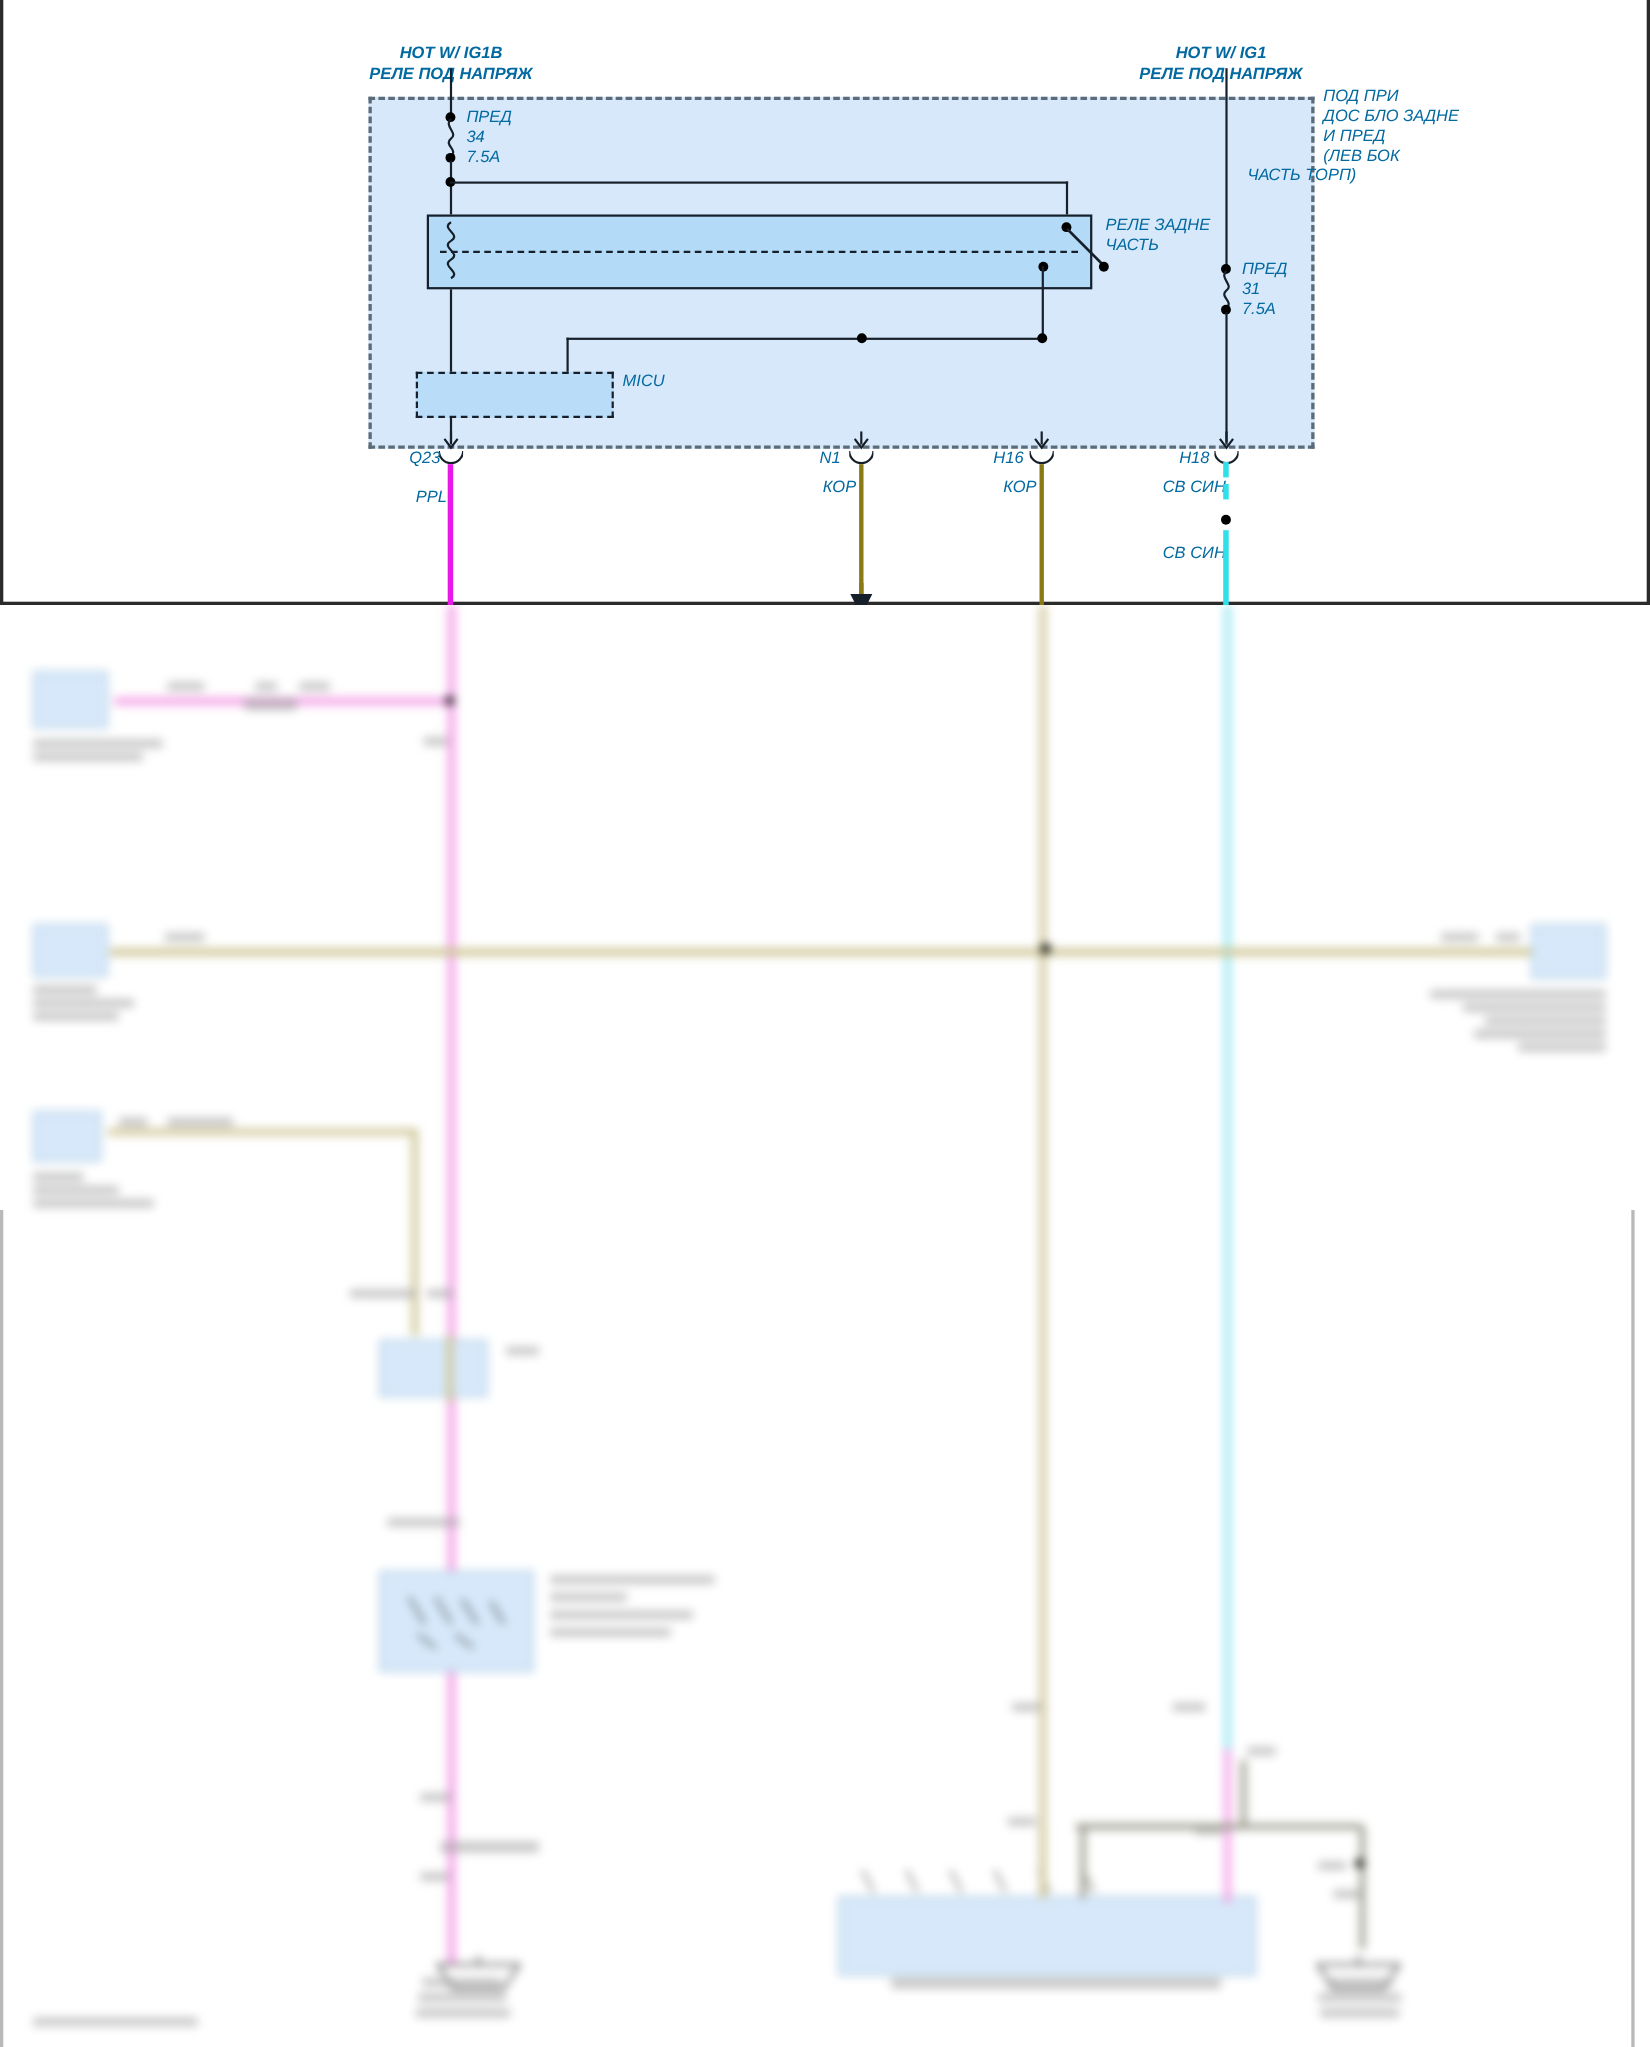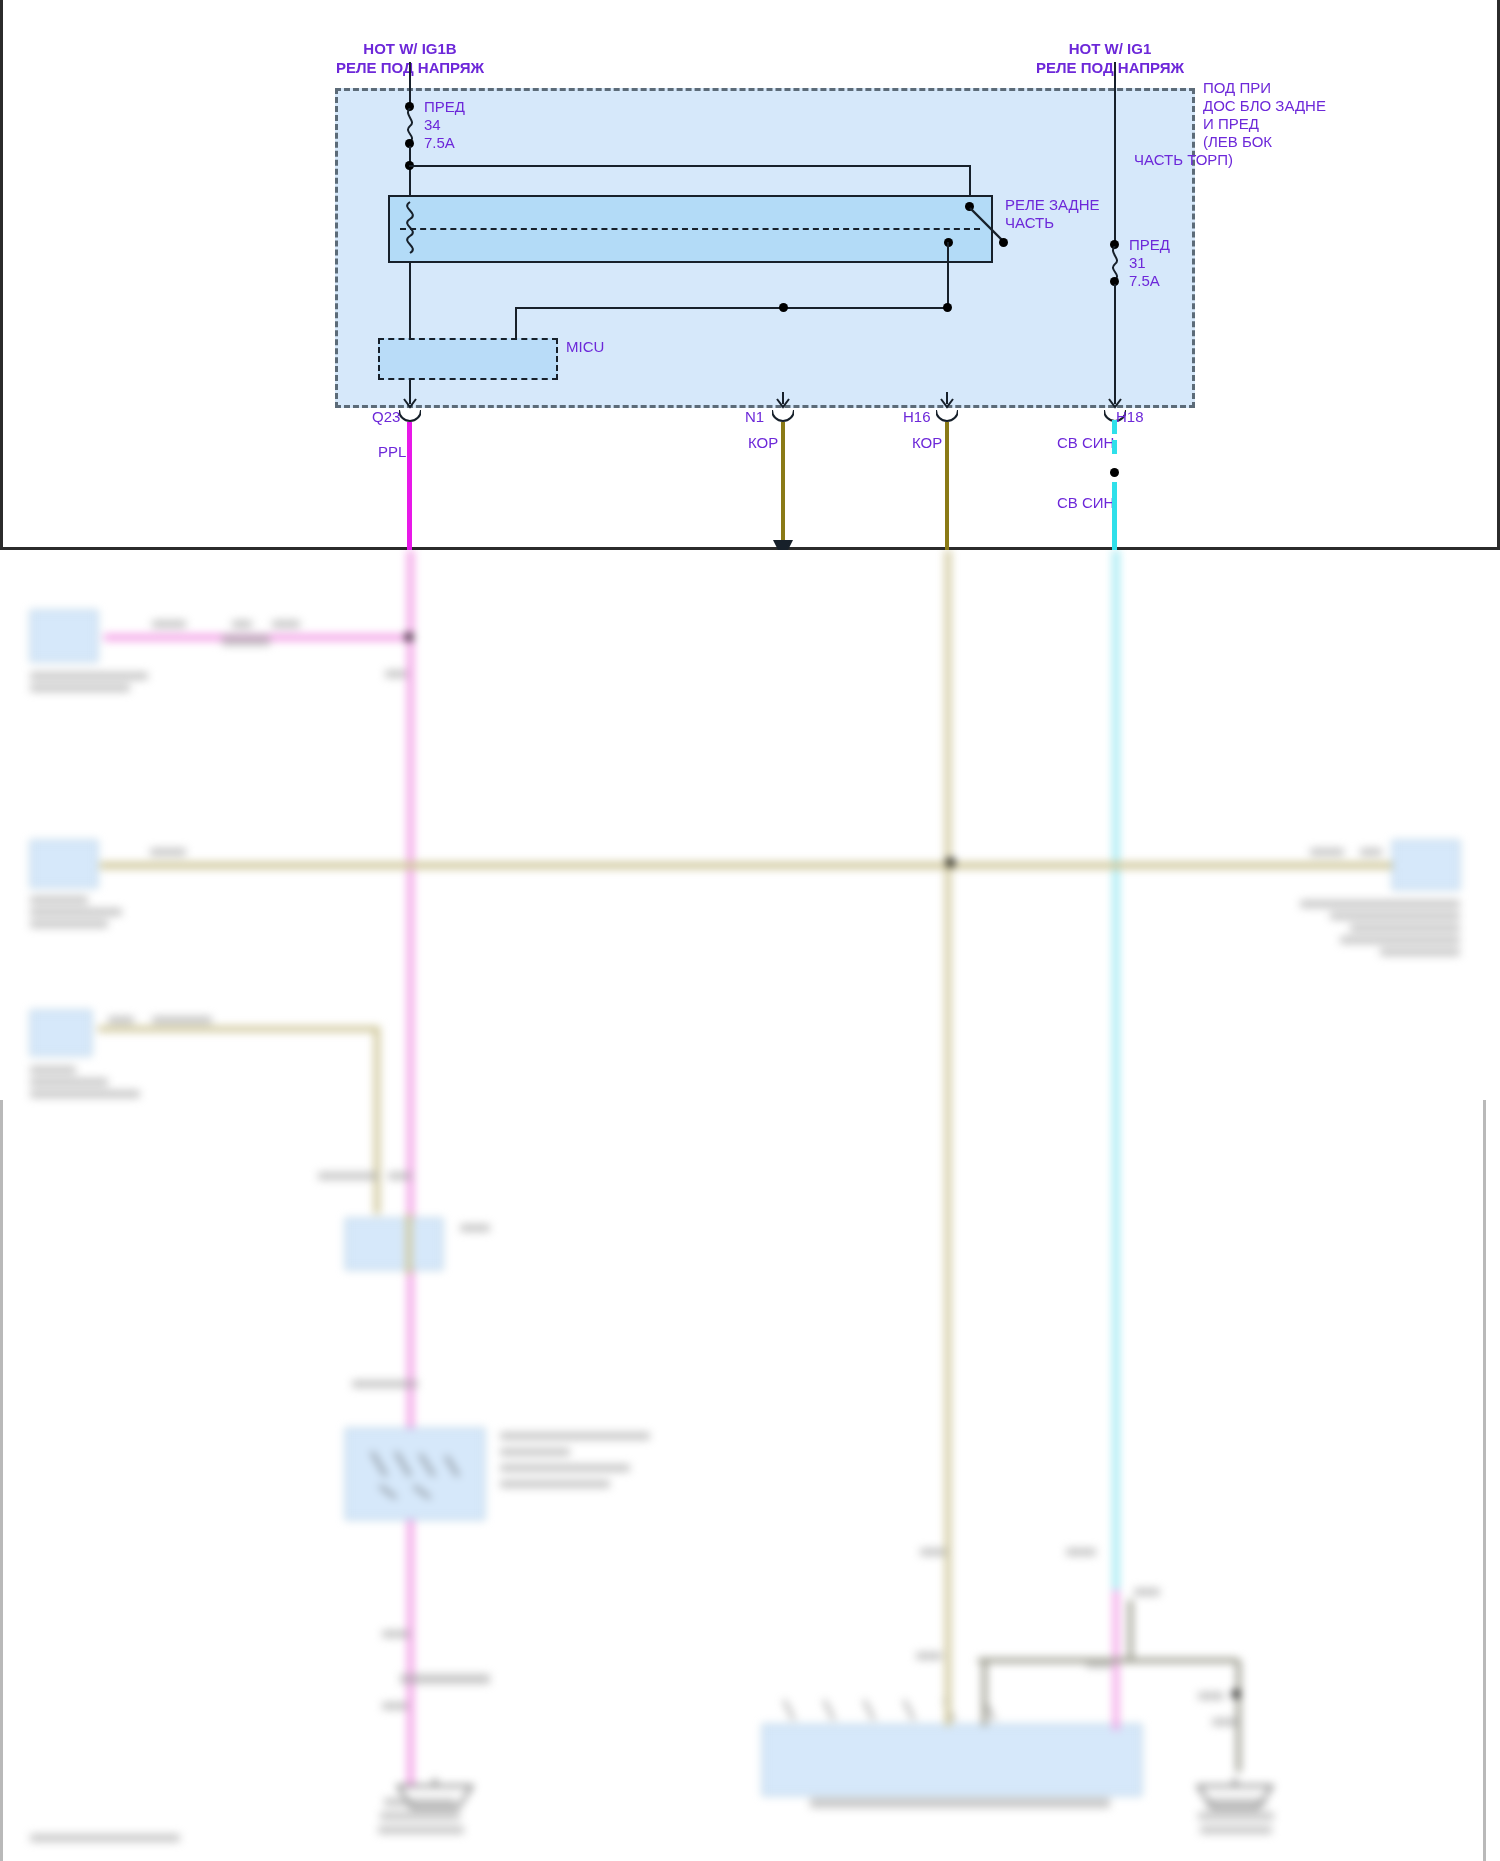--- a/index.html
+++ b/index.html
@@ -1,21 +1,21 @@
 <!DOCTYPE html>
 <html><head>
 <meta charset="utf-8">
 <style>
   html,body{margin:0;padding:0;background:#ffffff;}
   body{font-family:"Liberation Sans",sans-serif;}
   #page{position:relative;width:1500px;height:1861px;background:#ffffff;overflow:hidden;}
 
   
   .abs{position:absolute;}
-  .lbl{position:absolute;font-size:15px;color:#6d28d9;line-height:17px;white-space:pre;}
+  .lbl{position:absolute;font-size:15px;color:#0369a1;line-height:17px;white-space:pre;font-style:italic;}
   .lbl.c{text-align:center;}
   .wire{position:absolute;}
   .dot{position:absolute;width:9px;height:9px;border-radius:50%;background:#000;}
   .vline{position:absolute;width:2px;background:#17202a;}
   .hline{position:absolute;height:2px;background:#17202a;}
 
   
   #sharp{position:absolute;left:0;top:0;width:1500px;height:550px;overflow:hidden;background:#fff;}
   #sharp-border-l{position:absolute;left:0;top:0;width:3px;height:550px;background:#2b2b2b;}
   #sharp-border-r{position:absolute;left:1497px;top:0;width:3px;height:550px;background:#2b2b2b;}
@@ -163,21 +163,21 @@
     <div class="lbl" style="left:903px;top:408px;">H16</div>
     <div class="lbl" style="left:912px;top:434px;">КОР</div>
     <div class="wire" style="left:945px;top:422px;width:4px;height:128px;background:#8a7a16;"></div>
 
     <svg class="abs" style="left:1106px;top:392px;width:18px;height:18px;" viewBox="0 0 18 18">
       <path d="M9 0 L9 12 M3 7 L9 15 L15 7" stroke="#17202a" stroke-width="2" fill="none"></path>
     </svg>
     <svg class="chev" style="left:1104px;top:410px;" viewBox="0 0 22 13">
       <path d="M0 0 A 11 11 0 0 0 22 0" stroke="#17202a" stroke-width="2" fill="none"></path>
     </svg>
-    <div class="lbl" style="left:1072px;top:408px;margin-left:44px;">H18</div>
+    <div class="lbl" style="left:1072px;top:408px;">H18</div>
     <div class="lbl" style="left:1057px;top:434px;">СВ СИН</div>
     <div class="lbl" style="left:1057px;top:494px;">СВ СИН</div>
 
     <div class="wire" style="left:1112px;top:420px;width:5px;height:14px;background:#2fe0ea;"></div>
     <div class="wire" style="left:1112px;top:440px;width:5px;height:14px;background:#2fe0ea;"></div>
     <div class="dot" style="left:1110px;top:468px;"></div>
     <div class="wire" style="left:1112px;top:482px;width:5px;height:68px;background:#2fe0ea;"></div>
 
   </div>
 

